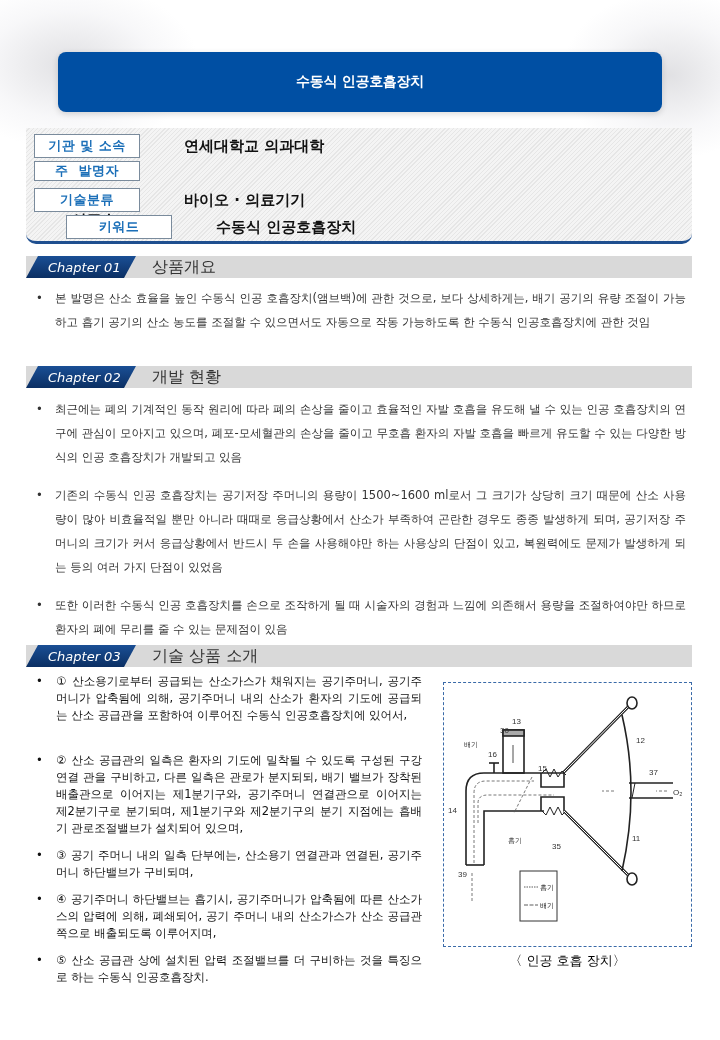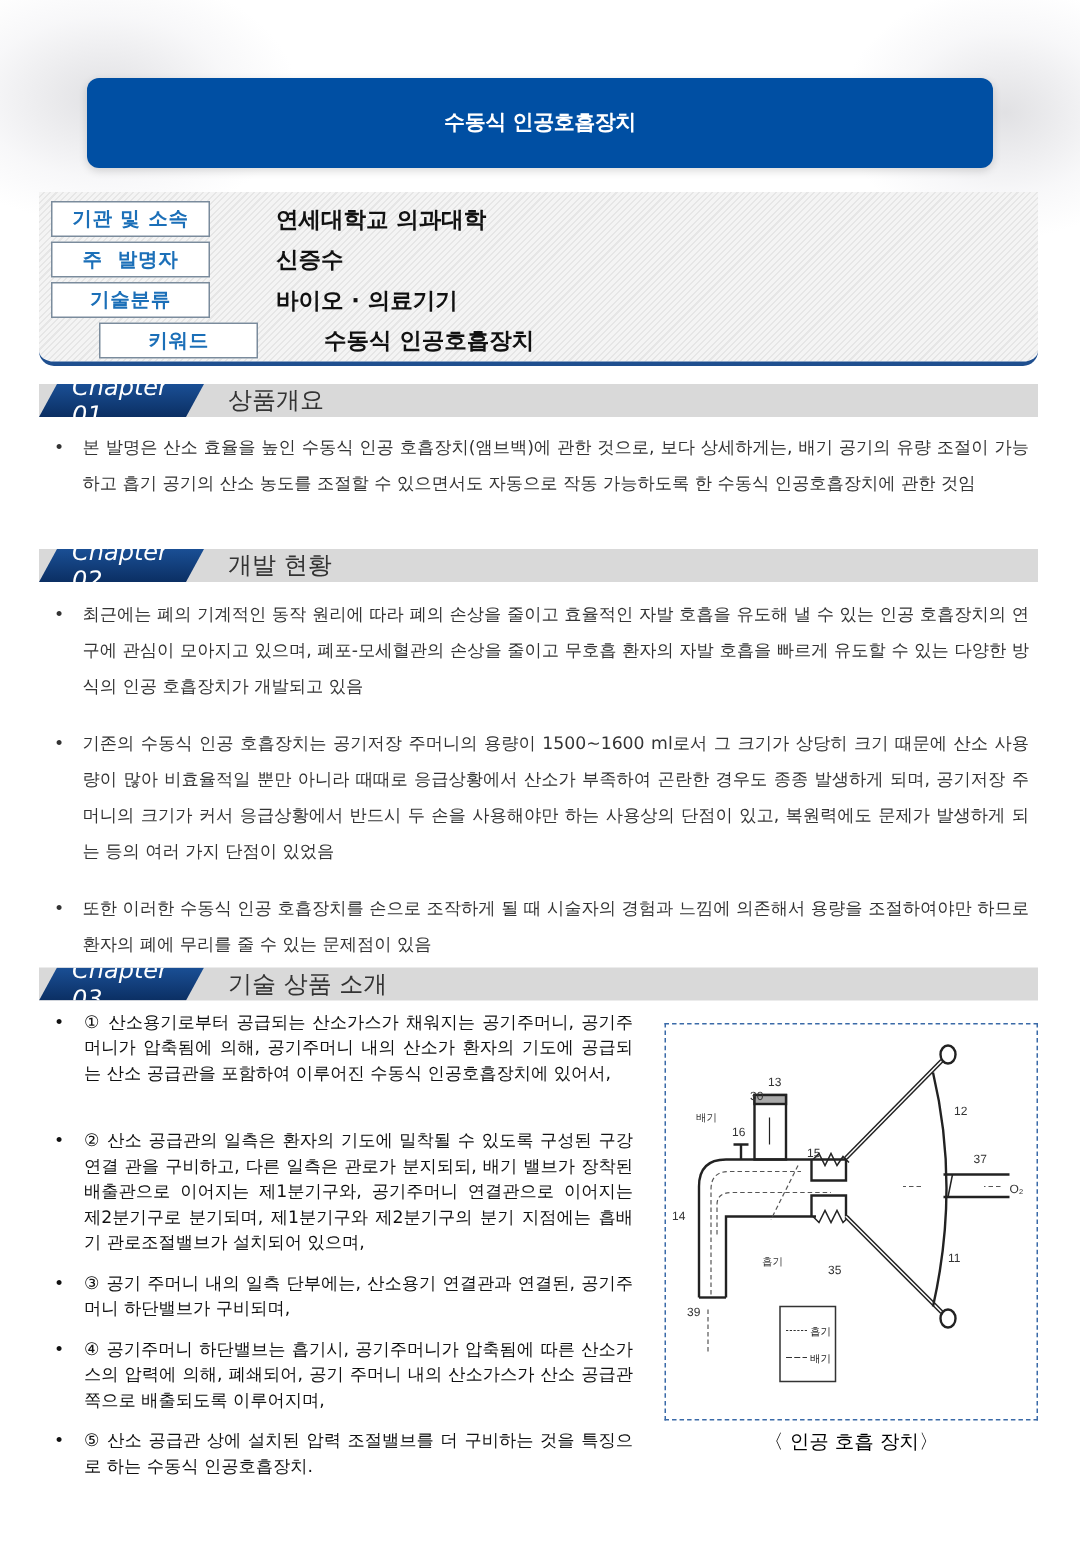--- a/index.html
+++ b/index.html
@@ -27,21 +27,21 @@
     display: flex; align-items: center; justify-content: center;
     color: #1b6fb8; font-size: 13px; font-weight: bold; letter-spacing: 0.5px;
   }
   .info-value { margin-left: 14px; font-size: 15px; font-weight: bold; color: #111; }
 
   .chapter { position: absolute; left: 26px; width: 666px; height: 22px; background: #d9d9d9; }
   .chapter-tag {
     position: absolute; left: 0; top: 0; width: 110px; height: 22px;
     background: linear-gradient(180deg, #1a4f95 0%, #0b2f63 100%);
     clip-path: polygon(12px 0, 100% 0, calc(100% - 12px) 100%, 0 100%);
-    color: #fff; font-style: italic; font-size: 16px;
+    color: #fff; font-style: italic; font-size: 13px;
     display: flex; align-items: center; padding-left: 22px;
   }
   .chapter-title { position: absolute; left: 126px; top: 0; height: 22px; display: flex; align-items: center; font-size: 16px; color: #333; }
 
   .para { position: absolute; left: 36px; width: 650px; font-size: 11.5px; line-height: 24px; color: #333; text-align: justify; }
   .para .bullet { position: absolute; left: 0; top: 0; width: 10px; }
   .para .txt { display: block; padding-left: 19px; }
 
   .claims { position: absolute; left: 36px; width: 386px; font-size: 11.5px; line-height: 17px; color: #111; text-align: justify; }
   .claims .bullet { position: absolute; left: 0; top: 0; }
@@ -58,21 +58,21 @@
 
 <div class="title-bar">
   <span>수동식 인공호흡장치</span>
 </div>
 
 <div class="info-box">
   <div class="info-row" style="top:6px;">
     <div class="info-label">기관 및 소속</div>
     <div class="info-value">연세대학교 의과대학</div>
   </div>
-  <div class="info-row" style="top:33px;">
+  <div class="info-row" style="top:33px;flex-direction:column;">
     <div class="info-label" style="white-space:pre;">주  발명자</div>
     <div class="info-value">신증수</div>
   </div>
   <div class="info-row" style="top:60px;">
     <div class="info-label">기술분류</div>
     <div class="info-value">바이오 · 의료기기</div>
   </div>
   <div class="info-row" style="top:87px;margin-left:32px;">
     <div class="info-label">키워드</div>
     <div class="info-value">수동식 인공호흡장치</div>

